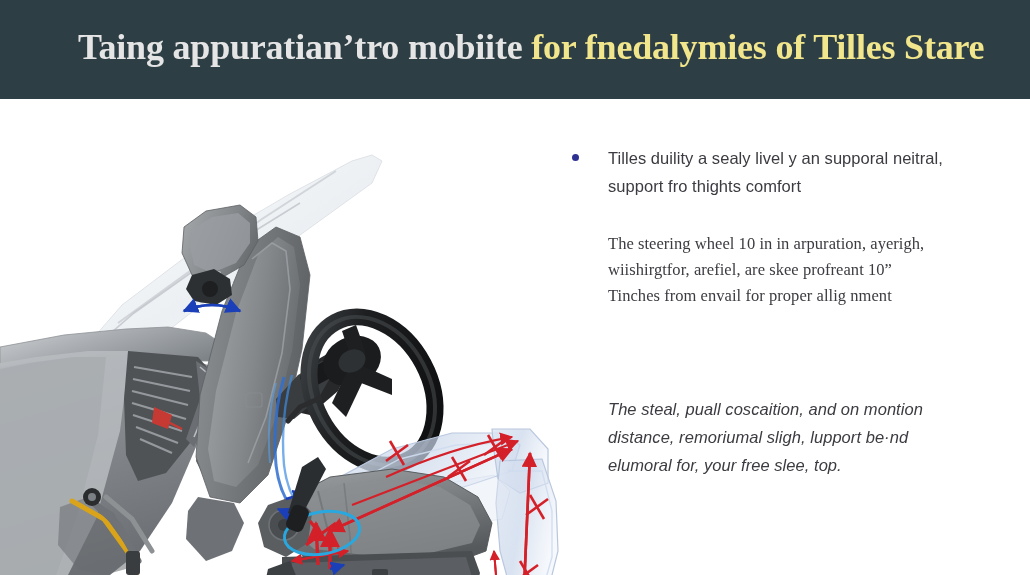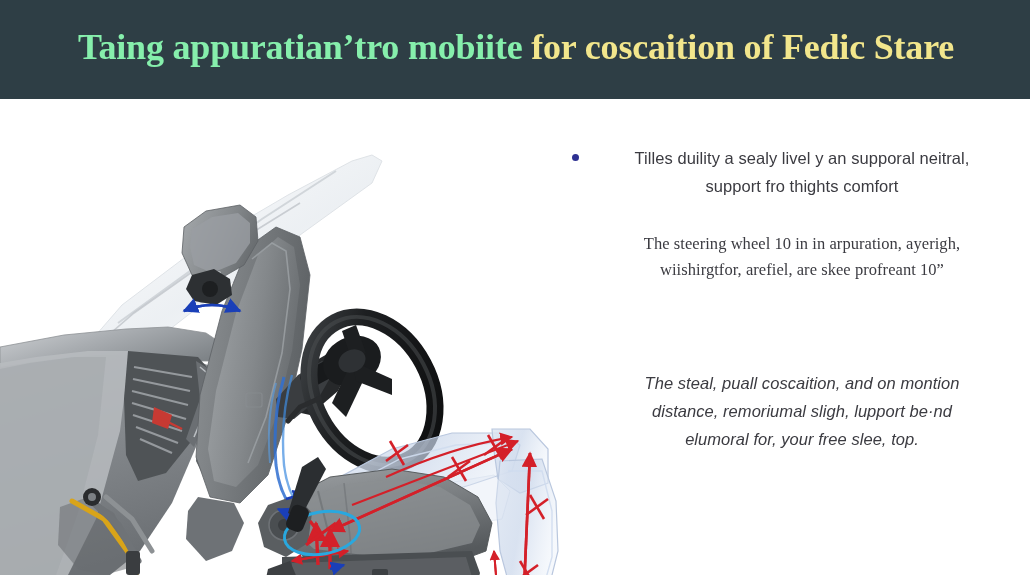--- a/index.html
+++ b/index.html
@@ -29,32 +29,31 @@
     position: absolute;
     left: 78px;
     top: 24px;
     font-family: "Liberation Serif", "DejaVu Serif", serif;
     font-weight: bold;
     font-size: 36px;
     line-height: 46px;
     letter-spacing: -0.2px;
     white-space: nowrap;
   }
-  .title-white { color: #86efac; }
+  .title-white { color: #e5e5e5; }
   .title-yellow { color: #f2e68c; }
 
   
   .content {
     position: absolute;
     left: 0;
     top: 99px;
     width: 1030px;
     height: 476px;
     background: #ffffff;
-    text-align: center;
   }
 
   
   .text-col {
     position: absolute;
     left: 566px;
     top: 45px;
     width: 430px;
   }
   .para {
@@ -89,21 +88,21 @@
     overflow: hidden;
     background: #ffffff;
   }
   .illus svg { display: block; }
 </style>
 </head>
 <body>
 
 <div class="header-band">
   <div class="title">
-    <span class="title-white">Taing appuratian’tro mobiite </span><span class="title-yellow">for coscaition of Fedic Stare</span>
+    <span class="title-white">Taing appuratian’tro mobiite </span><span class="title-yellow">for fnedalymies of Tilles Stare</span>
   </div>
 </div>
 
 <div class="content">
 
   <div class="illus">
     <svg width="604" height="476" viewBox="0 0 604 476" xmlns="http://www.w3.org/2000/svg">
       <defs>
         <linearGradient id="gGlass" x1="0" y1="0" x2="1" y2="1">
           <stop offset="0%" stop-color="#ffffff" stop-opacity="0.95"></stop>
@@ -376,20 +375,21 @@
 
     <div class="para para-1">
       <span class="bullet-dot"></span>
       <span class="ln">Tilles duility a sealy livel y an supporal neitral,</span>
       <span class="ln">support fro thights comfort</span>
     </div>
 
     <div class="para para-2">
       <span class="ln">The steering wheel 10 in in arрuration, ayerigh,</span>
       <span class="ln">wiishirgtfor, arefiel, are skee profreant 10”</span>
+      <span class="ln">Tinches from envail for proper allig nment</span>
     </div>
 
     <div class="para para-3">
       <span class="ln">The steal, puall coscaition, and on montion</span>
       <span class="ln">distance, remoriumal sligh, lupport be·nd</span>
       <span class="ln">elumoral for, your free slee, top.</span>
     </div>
 
   </div>
 </div>

